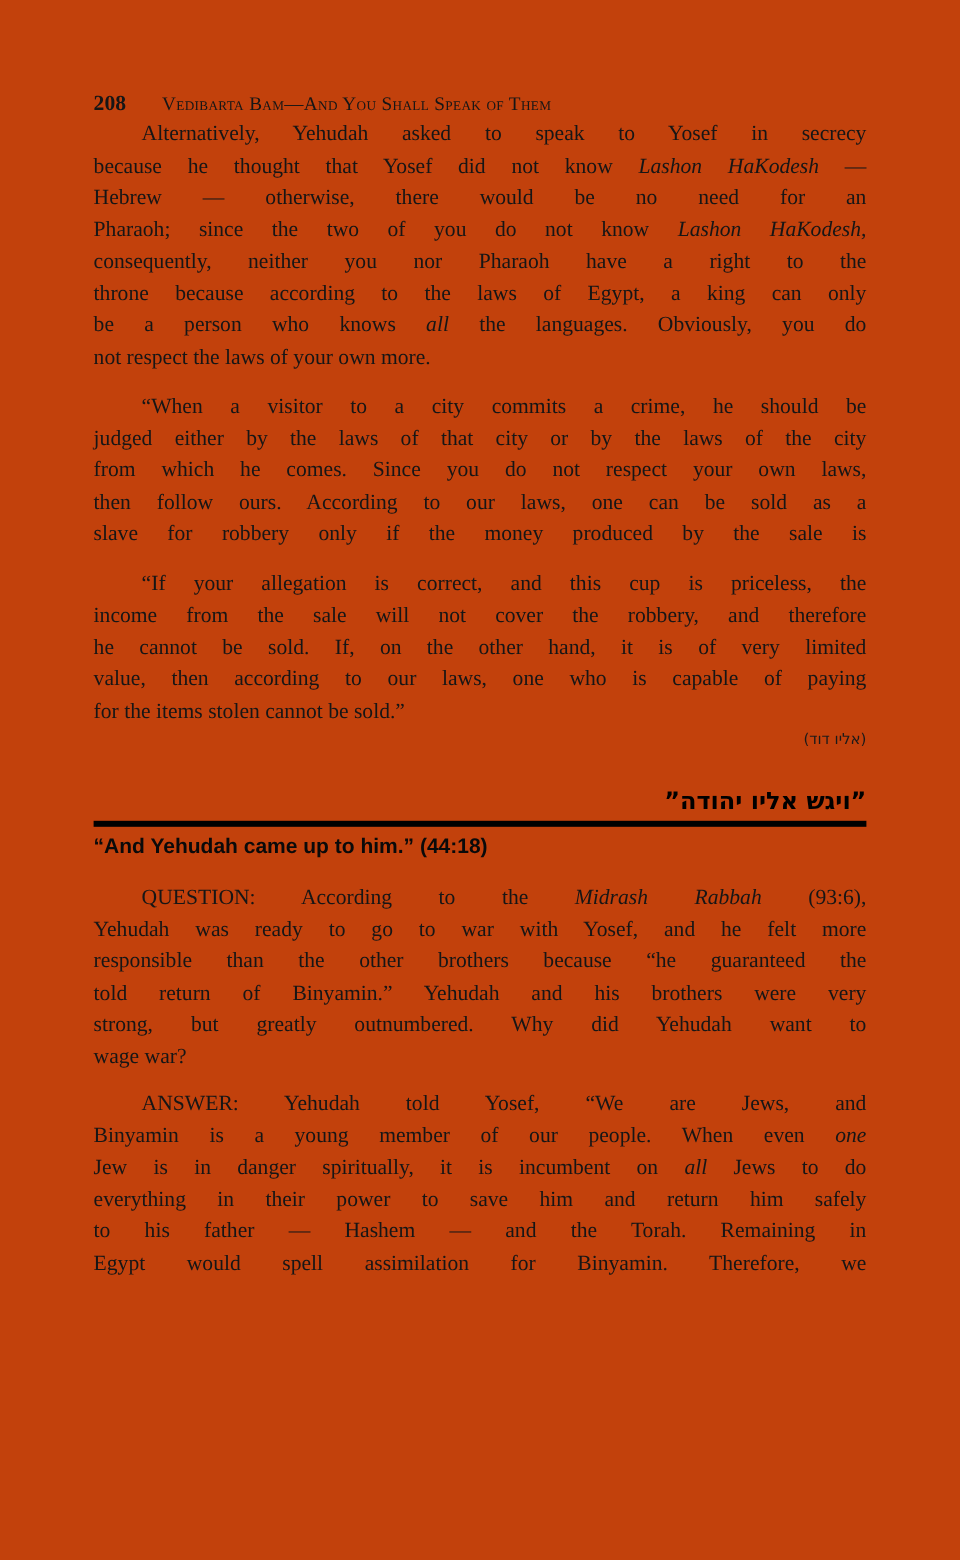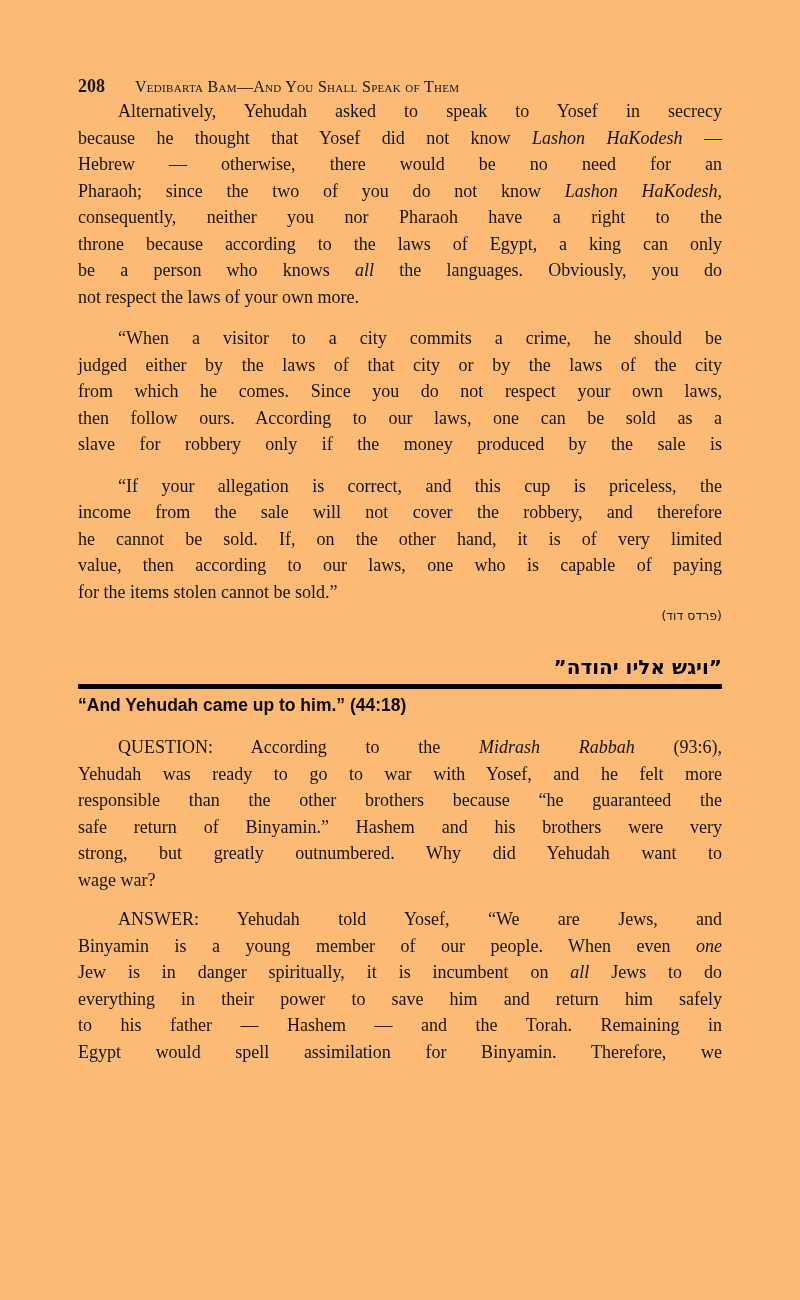--- a/index.html
+++ b/index.html
@@ -1,21 +1,21 @@
 <!DOCTYPE html>
 <html><head>
 <meta charset="utf-8">
 <style>
   html, body { margin: 0; padding: 0; background: #ffffff; }
   .page {
     position: relative;
     width: 800px;
     height: 1300px;
     margin: 0 auto;
-    background: #fdba74;
+    background: #c2410c;
     box-sizing: border-box;
     padding: 76px 78px 0 78px;
     color: #161616;
     font-family: "Liberation Serif", serif;
     overflow: hidden;
   }
   
   .running-header {
     display: flex;
     align-items: baseline;
@@ -118,33 +118,33 @@
             <div class="line"><span>slave for robbery only if the money produced by the sale is</span></div>
           </div>
           <div class="para">
             <div class="line first"><span>“If your allegation is correct, and this cup is priceless, the</span></div>
             <div class="line"><span>income from the sale will not cover the robbery, and therefore</span></div>
             <div class="line"><span>he cannot be sold. If, on the other hand, it is of very limited</span></div>
             <div class="line"><span>value, then according to our laws, one who is capable of paying</span></div>
             <div class="line end"><span>for the items stolen cannot be sold.”</span></div>
           </div>
         </div>
-      <div class="citation">(פרדס דוד)</div>
+      <div class="citation">(אליו דוד)</div>
     </section>
 
     <section>
       <h2 class="hebrew-verse">”ויגש אליו יהודה”</h2>
       <div class="divider-rule"></div>
       <h3 class="verse-translation">“And Yehudah came up to him.” (44:18)</h3>
       <div class="qa-block">
           <div class="para">
             <div class="line first"><span>QUESTION: According to the </span><span class="it">Midrash Rabbah</span><span> (93:6),</span></div>
             <div class="line"><span>Yehudah was ready to go to war with Yosef, and he felt more</span></div>
             <div class="line"><span>responsible than the other brothers because “he guaranteed the</span></div>
-            <div class="line"><span>safe return of Binyamin.” Hashem and his brothers were very</span></div>
+            <div class="line"><span>told return of Binyamin.” Yehudah and his brothers were very</span></div>
             <div class="line"><span>strong, but greatly outnumbered. Why did Yehudah want to</span></div>
             <div class="line end"><span>wage war?</span></div>
           </div>
           <div class="para">
             <div class="line first"><span>ANSWER: Yehudah told Yosef, “We are Jews, and</span></div>
             <div class="line"><span>Binyamin is a young member of our people. When even </span><span class="it">one</span></div>
             <div class="line"><span>Jew is in danger spiritually, it is incumbent on </span><span class="it">all</span><span> Jews to do</span></div>
             <div class="line"><span>everything in their power to save him and return him safely</span></div>
             <div class="line"><span>to his father — Hashem — and the Torah. Remaining in</span></div>
             <div class="line"><span>Egypt would spell assimilation for Binyamin. Therefore, we</span></div>

